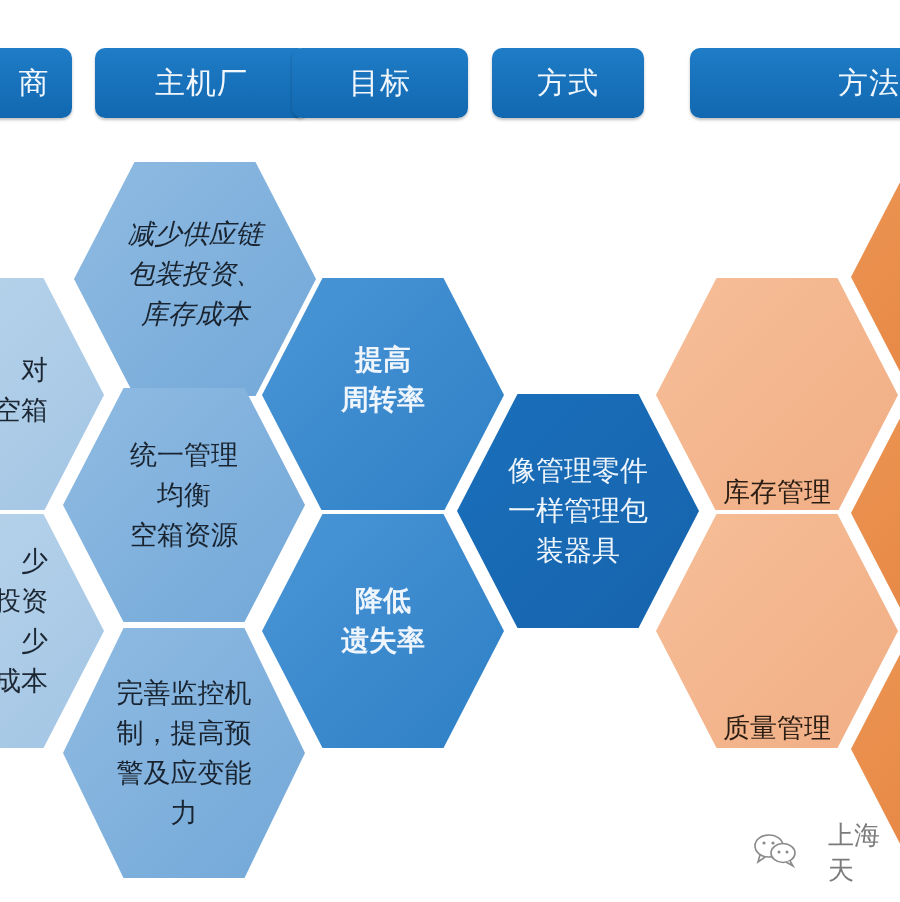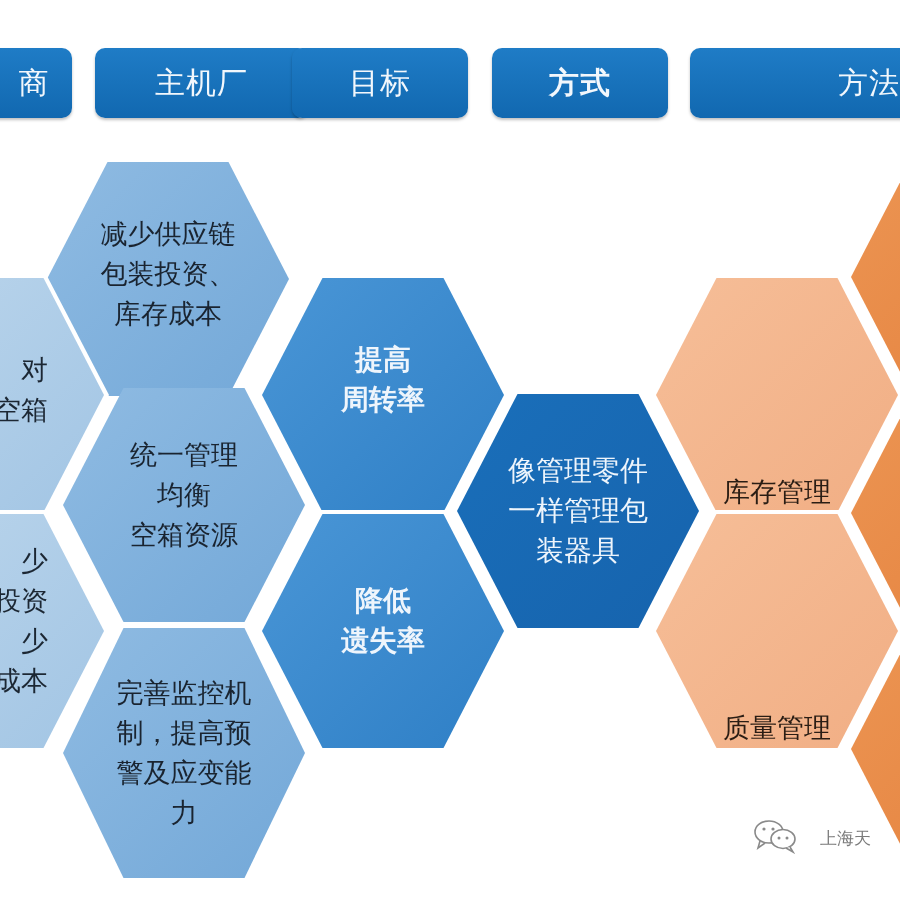--- a/index.html
+++ b/index.html
@@ -30,37 +30,37 @@
     background:#ffffff;
   }
   .c1 { background:linear-gradient(135deg,#bcd6ec,#a2c5e4); color:#1c2733; }
   .c2 { background:linear-gradient(135deg,#8fbbe2,#73a8d8); color:#1a2430; }
   .c3 { background:linear-gradient(135deg,#4a96d6,#2e7fc6); color:#eef5fc;font-weight:bold; }
   .c4 { background:linear-gradient(135deg,#1a6fba,#1663ad); color:#eef5fc; }
   .c5 { background:linear-gradient(135deg,#f6be98,#f1ae84); color:#2a1d14;align-items:flex-end; }
   .c6 { background:linear-gradient(135deg,#ec9553,#e4803c); color:#2a1d14; }
   .watermark {
     position:absolute; left:752px; top:818px;
-    display:flex; align-items:center; gap:20px;
-    color:#7b7b7b; font-size:17px;
+    display:flex; align-items:center; gap:28px;
+    color:#7b7b7b; font-size:26px;
   }
 </style>
 </head>
 <body>
 
 <div class="hdr" style="left:-20px; width:92px;">
   <span style="margin-left:16px;">商</span>
 </div>
 <div class="hdr" style="left:95px; width:213px;">
   <span>主机厂</span>
 </div>
 <div class="hdr" style="left:292px; width:176px;">
   <span>目标</span>
 </div>
-<div class="hdr" style="left:492px; width:176px;font-weight:bold;">
+<div class="hdr" style="left:492px; width:152px;">
   <span>方式</span>
 </div>
 <div class="hdr" style="left:690px; width:260px; justify-content:flex-start;">
   <span style="margin-left:148px;">方法</span>
 </div>
 
 <div class="hex-border" style="left:846px; top:156px; width:252px; height:242px;"></div>
 <div class="hex c6" style="left:851px; top:160px; width:242px; height:234px;">
   <span></span>
 </div>
@@ -94,21 +94,21 @@
   <span>提高
 周转率</span>
 </div>
 <div class="hex-border" style="left:257px; top:510px; width:252px; height:242px;"></div>
 <div class="hex c3" style="left:262px; top:514px; width:242px; height:234px; font-size:28px; padding-bottom:20px; box-sizing:border-box;justify-content:center;">
   <span>降低
 遗失率</span>
 </div>
 
 <div class="hex-border" style="left:58px; top:158px; width:252px; height:242px;"></div>
-<div class="hex c2" style="left:47px; top:162px; width:242px; height:234px; padding-bottom:10px; box-sizing:border-box;">
+<div class="hex c2" style="left:74px; top:162px; width:242px; height:234px; padding-bottom:10px; box-sizing:border-box;font-style:italic;">
   <span>减少供应链
 包装投资、
 库存成本</span>
 </div>
 <div class="hex-border" style="left:58px; top:394px; width:252px; height:242px;"></div>
 <div class="hex c2" style="left:63px; top:388px; width:242px; height:234px; padding-bottom:20px; box-sizing:border-box;">
   <span>统一管理
 均衡
 空箱资源</span>
 </div>

